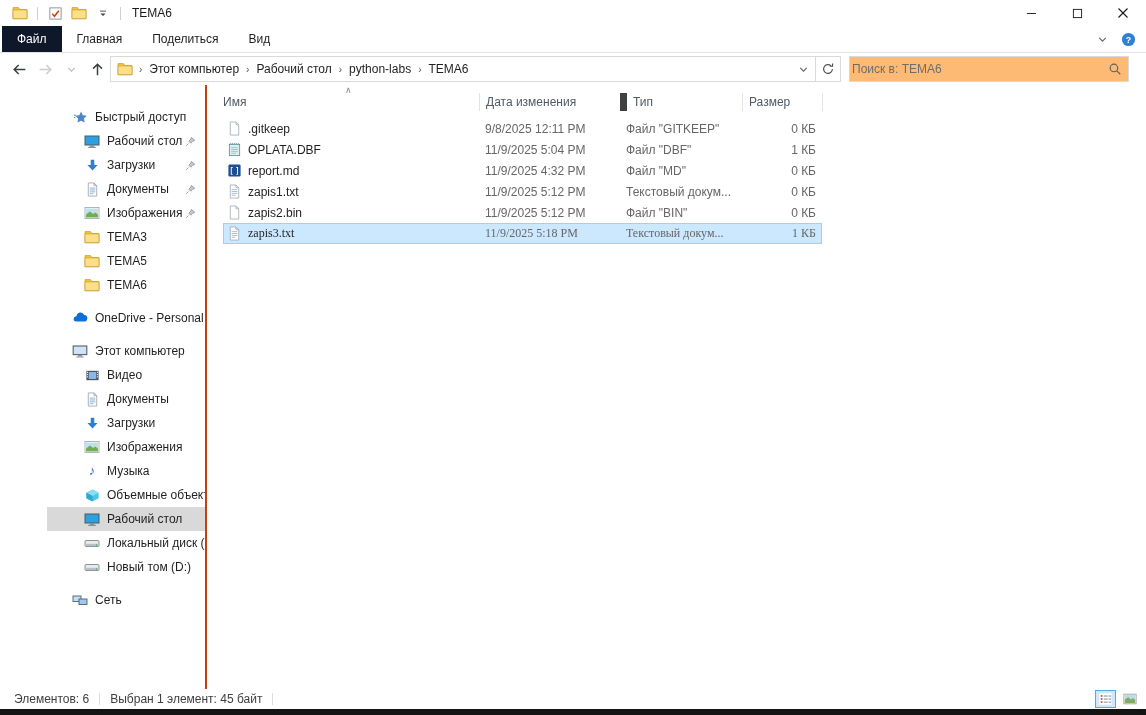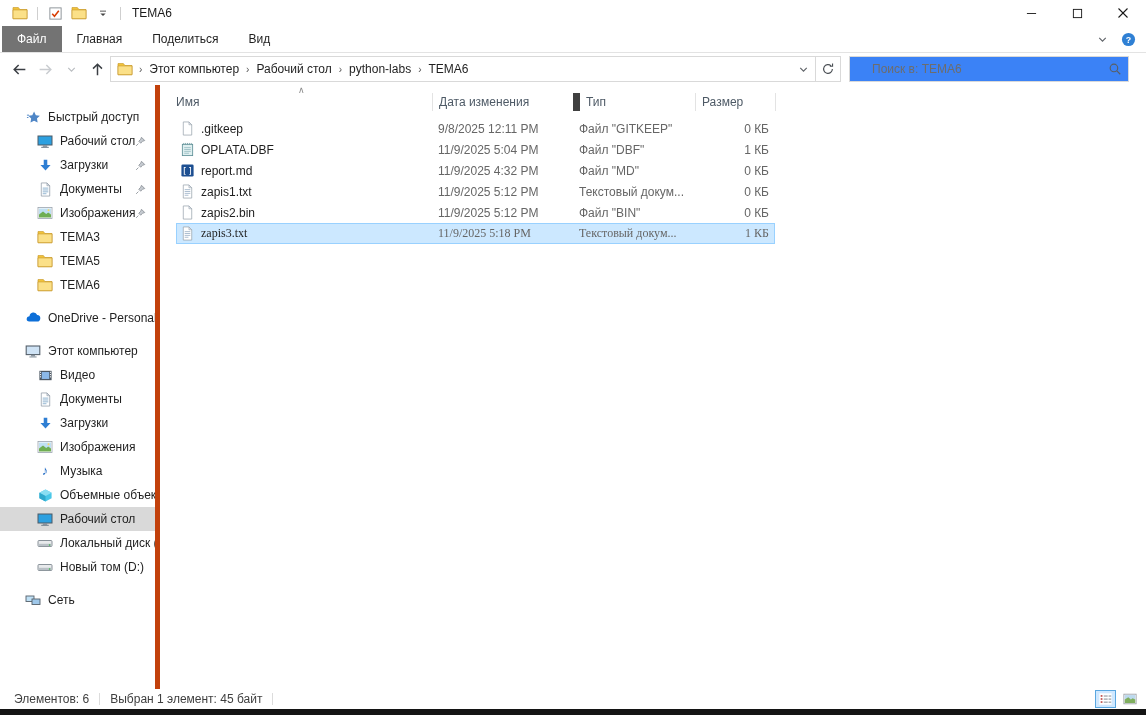--- a/index.html
+++ b/index.html
@@ -17,40 +17,40 @@
   .qat .icon{width:16px;height:16px;margin:0 4px;}
   .qat-sep{width:1px;height:13px;background:#cfcfcf;margin:0 5px;}
   .win-title{margin-left:6px;font-size:12px;color:#1a1a1a;}
   .win-controls{margin-left:auto;display:flex;height:100%;}
   .win-btn{width:46px;height:100%;display:flex;align-items:center;justify-content:center;}
 
   
   .tabs-row{height:26px;display:flex;align-items:stretch;position:relative;border-bottom:1px solid #e3e3e3;background:#fff;}
   .tabs{display:flex;padding-left:2px;}
   .tab{padding:0 15px;display:flex;align-items:center;font-size:12px;color:#1f1f1f;}
-  .tab.active{background:#737373;color:#fff;}
+  .tab.active{background:#0f172a;color:#fff;}
   .tabs-right{position:absolute;right:10px;top:0;height:100%;display:flex;align-items:center;gap:12px;}
 
   
   .navbar{height:32px;display:flex;align-items:center;padding:0 8px 0 6px;background:#fff;}
   .nav-btn{width:26px;height:26px;display:flex;align-items:center;justify-content:center;flex:0 0 26px;}
   .address{width:706px;flex:0 0 706px;height:26px;border:1px solid #d9d9d9;display:flex;align-items:center;padding:0 2px 0 6px;box-sizing:border-box;background:#fff;}
   .address .addr-folder{width:16px;height:16px;margin-right:3px;}
   .crumb{padding:0 4px;white-space:nowrap;}
   .crumb-sep{color:#555;font-size:10px;padding:0 3px;}
   .addr-spacer{flex:1;}
   .addr-chevron{width:20px;height:24px;display:flex;align-items:center;justify-content:center;}
   .refresh-btn{width:26px;height:26px;box-sizing:border-box;border:1px solid #d9d9d9;margin-left:-1px;display:flex;align-items:center;justify-content:center;background:#fff;}
-  .search{width:280px;height:26px;box-sizing:border-box;border:1px solid #d9d9d9;margin-left:8px;display:flex;align-items:center;padding:0 6px 0 20px;background:#3b82f6;}
+  .search{width:280px;height:26px;box-sizing:border-box;border:1px solid #d9d9d9;margin-left:8px;display:flex;align-items:center;padding:0 6px 0 0;background:#fdba74;}
   .search input{border:0;outline:0;flex:1;min-width:0;font:12px "Liberation Sans","DejaVu Sans",sans-serif;color:#333;background:transparent;}
   .search input::placeholder{color:#6d6d6d;opacity:1;}
 
   
   .main{display:flex;height:604px;background:#fff;}
-  .sidebar{width:160px;flex:0 0 160px;box-sizing:border-box;border-right:5px solid #c2410c;padding-top:20px;overflow:hidden;}
+  .sidebar{width:160px;flex:0 0 160px;box-sizing:border-box;border-right:2px solid #c2410c;padding-top:20px;overflow:hidden;margin-left:47px;}
   .sb-row{height:24px;display:flex;align-items:center;padding-left:37px;position:relative;white-space:nowrap;}
   .sb-row.group{padding-left:25px;}
   .sb-row.gap{margin-top:9px;}
   .sb-row.selected{background:#d9d9d9;}
   .sb-ic{width:16px;height:16px;flex:0 0 16px;}
   .sb-label{margin-left:7px;}
   .sb-pin{position:absolute;right:8px;width:14px;height:14px;}
 
   .filepane{width:642px;flex:0 0 642px;position:relative;}
   .sort-caret{position:absolute;top:0px;left:138px;font-size:9px;color:#8a8a8a;line-height:10px;}

